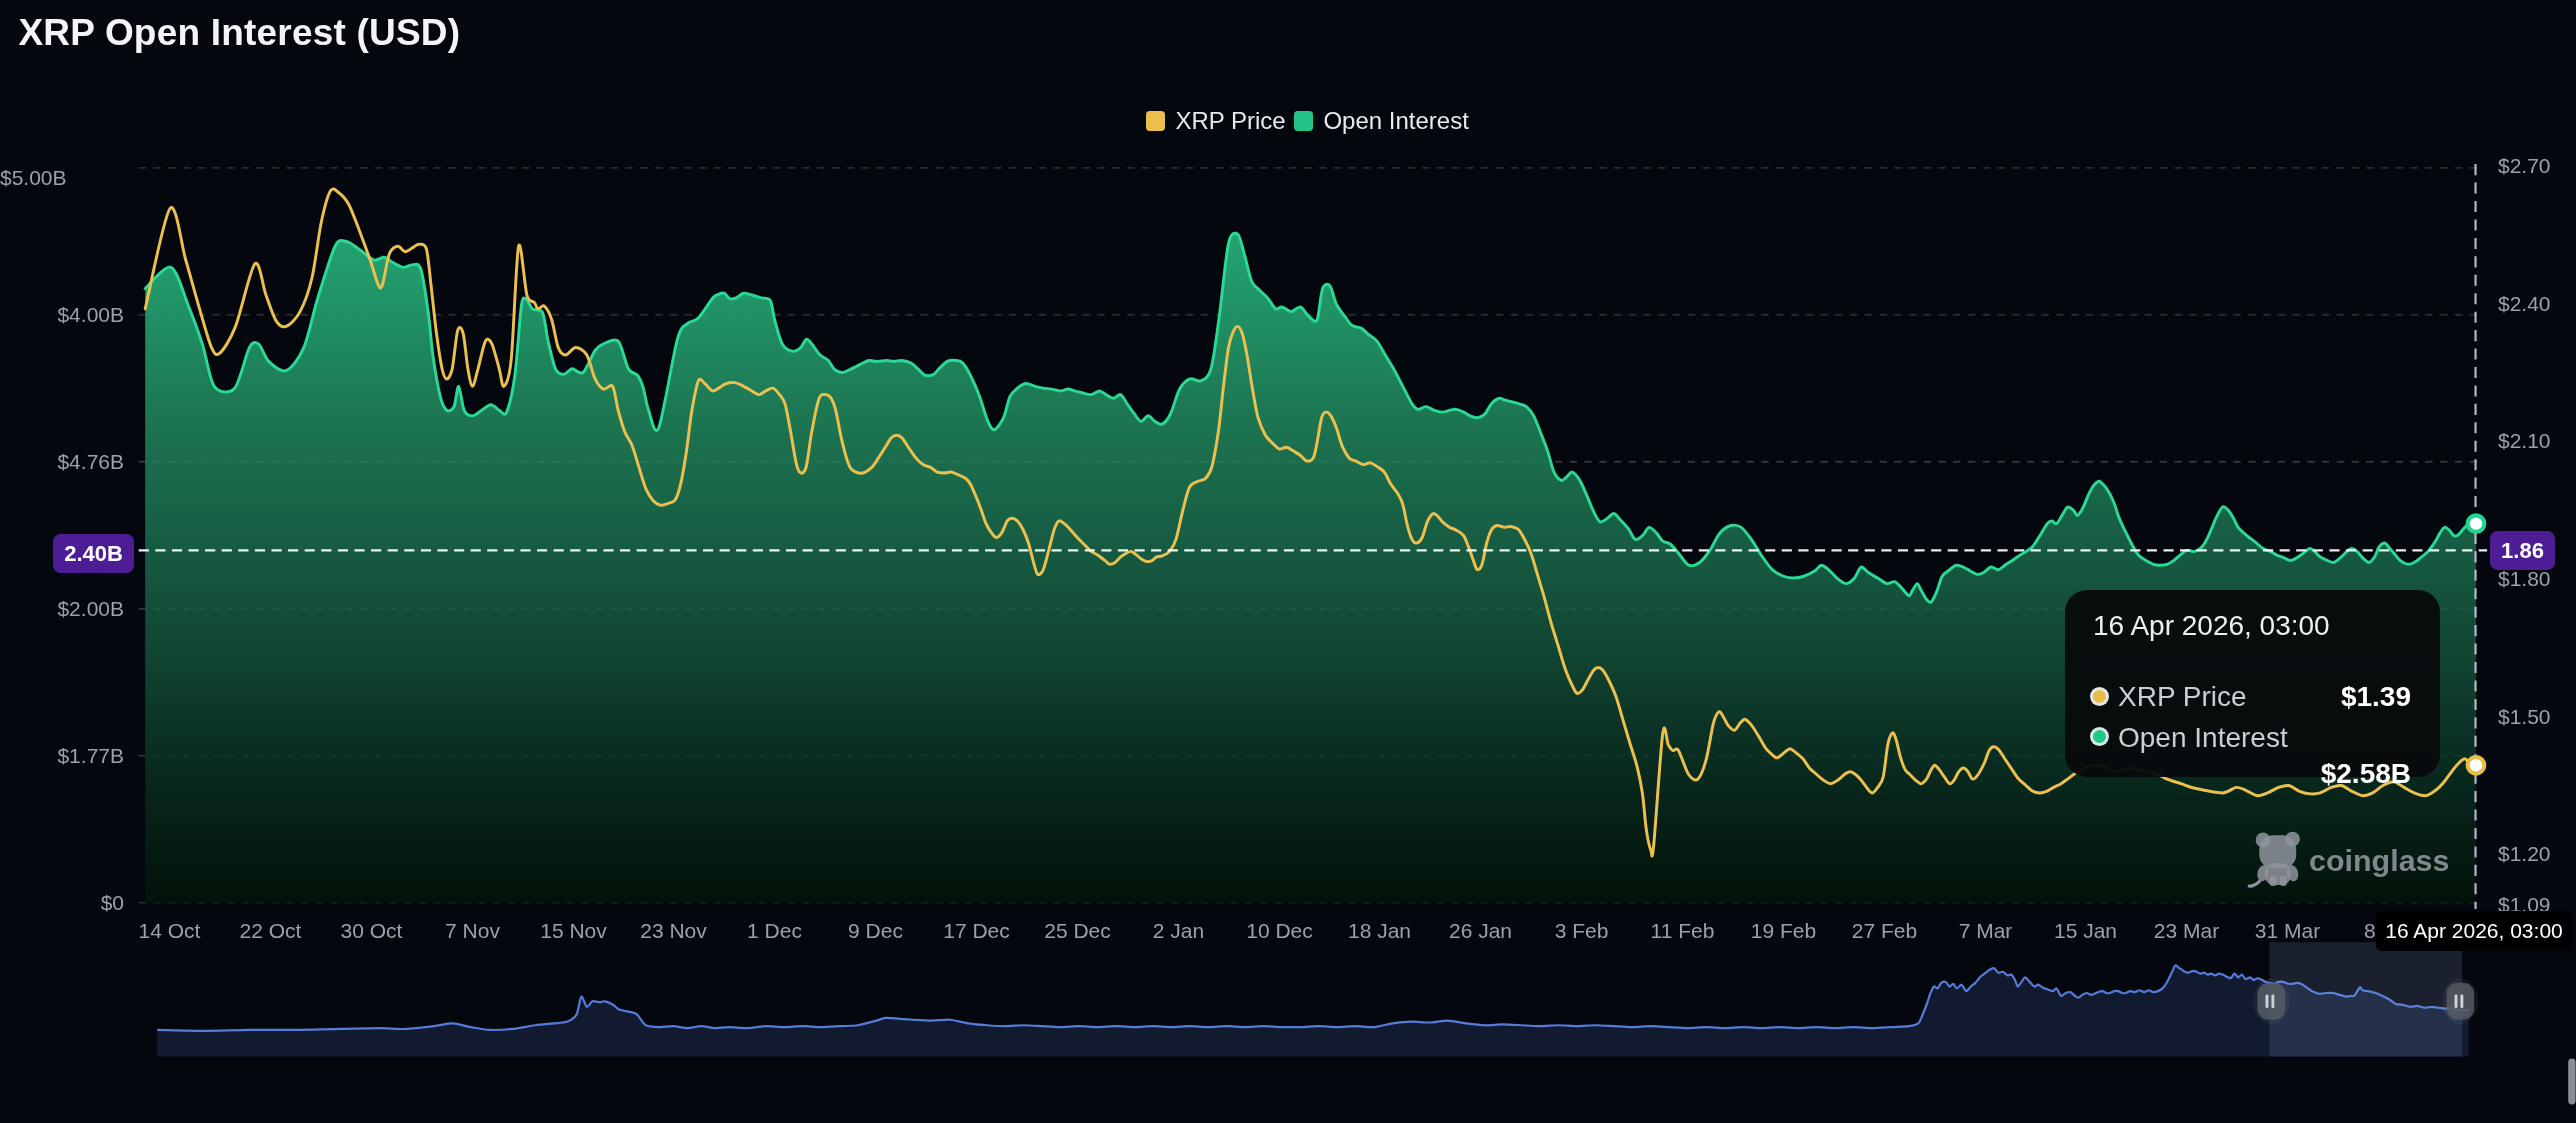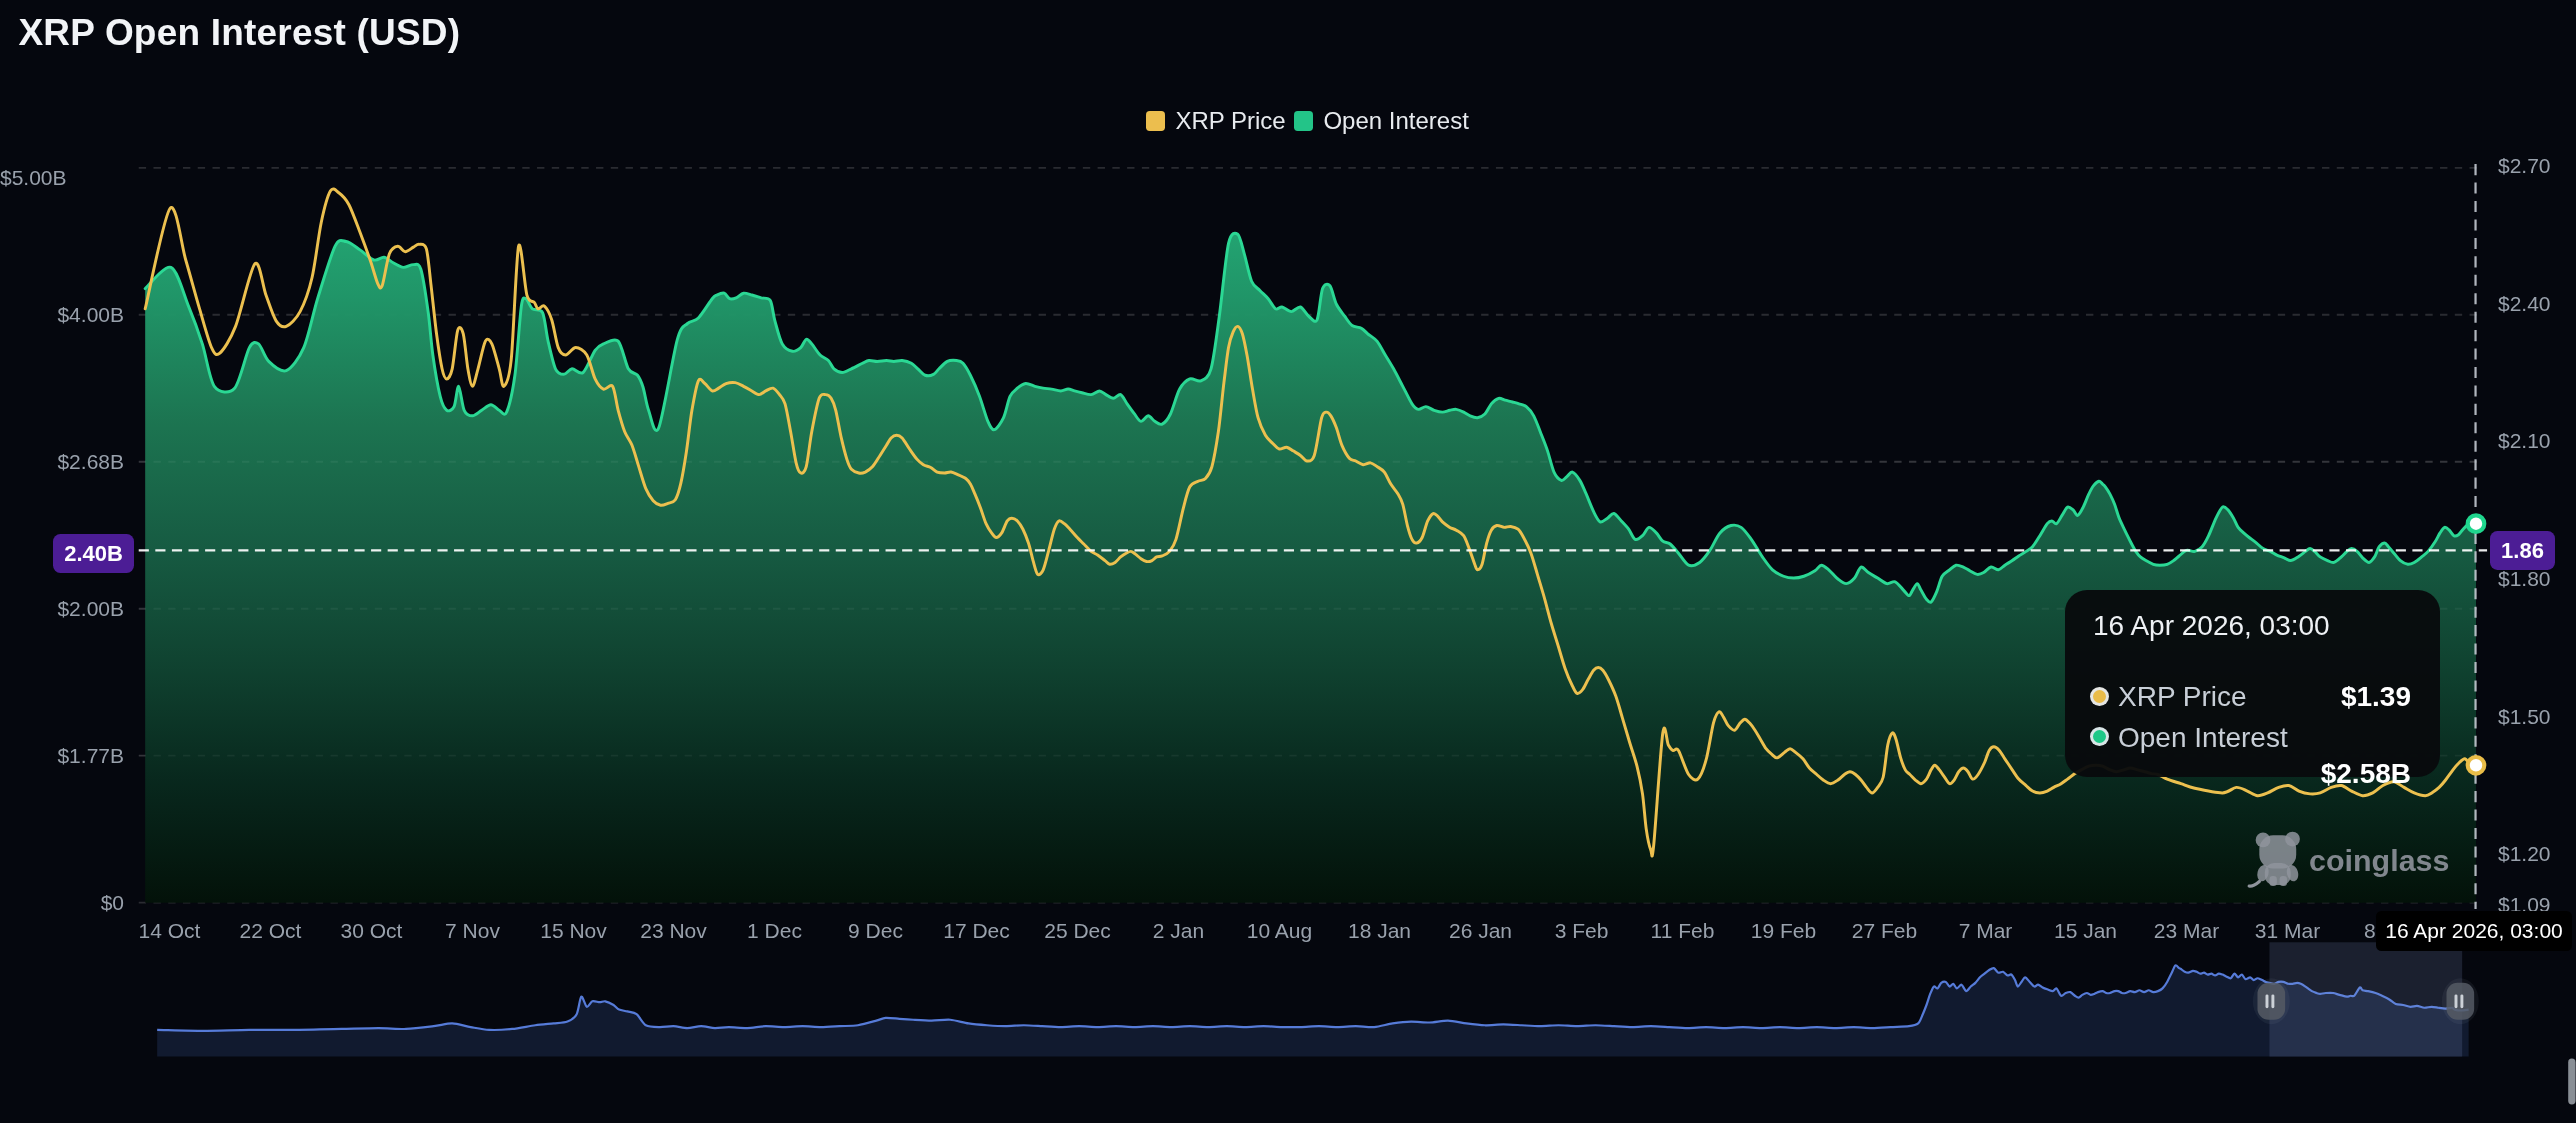--- a/index.html
+++ b/index.html
@@ -89,21 +89,21 @@
       <rect x="2461" y="950" width="8" height="11" rx="3.5"></rect>
       <rect x="2472" y="950" width="8" height="11" rx="3.5"></rect>
     </g>
     <text x="2504" y="945" font-family="Liberation Sans, sans-serif" font-size="33" font-weight="700" fill="#8f949c" fill-opacity="0.9">coinglass</text>
 
     <rect x="2785" y="1148" width="8" height="50" rx="4" fill="#aab0b8" fill-opacity="0.8"></rect>
   </svg>
 
   <div class="axlbl" style="left:0; top:165px;  width:124px; text-align:left;">$5.00B</div>
   <div class="axlbl" style="left:0; top:302px; width:124px; text-align:right;">$4.00B</div>
-  <div class="axlbl" style="left:0; top:449px; width:124px; text-align:right;">$2.68B</div>
+  <div class="axlbl" style="left:0; top:449px; width:124px; text-align:right;">$4.76B</div>
   <div class="axlbl" style="left:0; top:596px; width:124px; text-align:right;">$2.00B</div>
   <div class="axlbl" style="left:0; top:743px; width:124px; text-align:right;">$1.77B</div>
   <div class="axlbl" style="left:0; top:890px;  width:124px; text-align:right;">$0</div>
 
   <div class="axlbl" style="left:2498px; top:153px;">$2.70</div>
   <div class="axlbl" style="left:2498px; top:291px;">$2.40</div>
   <div class="axlbl" style="left:2498px; top:428px;">$2.10</div>
   <div class="axlbl" style="left:2498px; top:566px;">$1.80</div>
   <div class="axlbl" style="left:2498px; top:704px;">$1.50</div>
   <div class="axlbl" style="left:2498px; top:841px;">$1.20</div>
@@ -113,21 +113,21 @@
   <div class="xlbl" style="left:206px;">22 Oct</div>
   <div class="xlbl" style="left:307px;">30 Oct</div>
   <div class="xlbl" style="left:408px;">7 Nov</div>
   <div class="xlbl" style="left:509px;">15 Nov</div>
   <div class="xlbl" style="left:609px;">23 Nov</div>
   <div class="xlbl" style="left:710px;">1 Dec</div>
   <div class="xlbl" style="left:811px;">9 Dec</div>
   <div class="xlbl" style="left:912px;">17 Dec</div>
   <div class="xlbl" style="left:1013px;">25 Dec</div>
   <div class="xlbl" style="left:1114px;">2 Jan</div>
-  <div class="xlbl" style="left:1215px;">10 Aug</div>
+  <div class="xlbl" style="left:1215px;">10 Dec</div>
   <div class="xlbl" style="left:1315px;">18 Jan</div>
   <div class="xlbl" style="left:1416px;">26 Jan</div>
   <div class="xlbl" style="left:1517px;">3 Feb</div>
   <div class="xlbl" style="left:1618px;">11 Feb</div>
   <div class="xlbl" style="left:1719px;">19 Feb</div>
   <div class="xlbl" style="left:1820px;">27 Feb</div>
   <div class="xlbl" style="left:1921px;">7 Mar</div>
   <div class="xlbl" style="left:2021px;">15 Jan</div>
   <div class="xlbl" style="left:2122px;">23 Mar</div>
   <div class="xlbl" style="left:2223px;">31 Mar</div>

